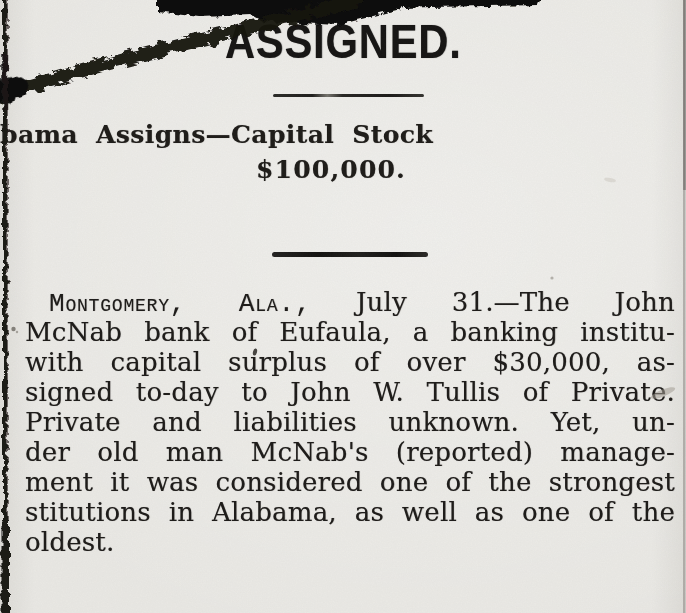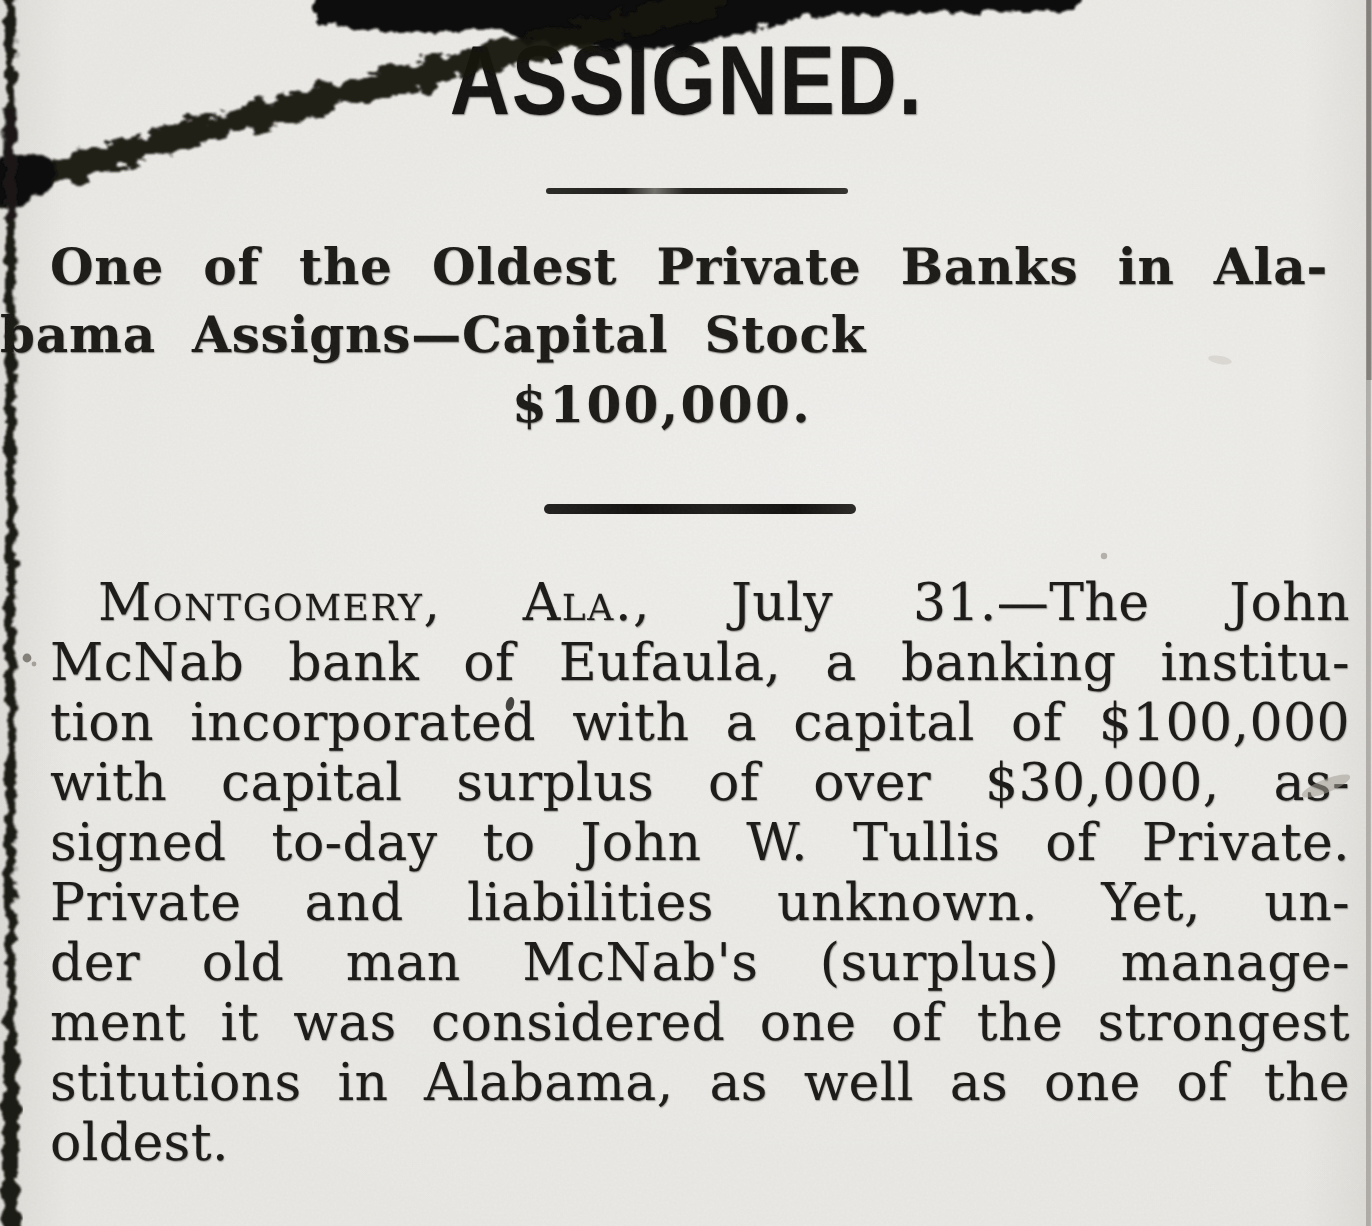--- a/index.html
+++ b/index.html
@@ -41,51 +41,49 @@
   .deck-l3 { height:32px; line-height:27px; text-align:center; letter-spacing:1.2px; transform:translateX(-12px); }
   
   .body-text {
     position:absolute; top:287px; left:25px; width:650px; z-index:2;
     font-size:26px; line-height:30px; letter-spacing:0.2px; color:#1c1a18;
     text-shadow:0.3px 0.3px 0.7px rgba(25,23,20,0.45);
   }
   .bline { height:30px; text-align:justify; text-align-last:justify; }
   .bline.last { text-align-last:left; }
   .indent { display:inline-block; width:24px; }
-  .sc { font-variant:small-caps; letter-spacing:0.8px; }
+  .sc { font-variant:small-caps; letter-spacing:0.8px;font-family:Liberation Mono, monospace; }
   
   .artifacts { position:absolute; left:0; top:0; z-index:6; pointer-events:none; }
 </style>
 </head>
 <body>
 
 <div class="page">
 
   <div class="headline">
     <span class="hl">ASSIGNED.</span>
   </div>
 
   <div class="rule1"></div>
 
   <div class="deck">
-    <div class="deck-l1">One of the Oldest Private Banks in Ala-</div>
     <div class="deck-l2">bama Assigns—Capital Stock</div>
     <div class="deck-l3">$100,000.</div>
   </div>
 
   <div class="rule2"></div>
 
   <div class="body-text">
     <div class="bline"><span class="indent"></span><span class="sc">Montgomery, Ala.,</span><span> July 31.—The John</span></div>
     <div class="bline">McNab bank of Eufaula, a banking institu-</div>
-    <div class="bline">tion incorporated with a capital of $100,000</div>
     <div class="bline">with capital surplus of over $30,000, as-</div>
     <div class="bline">signed to-day to John W. Tullis of Private.</div>
     <div class="bline">Private and liabilities unknown. Yet, un-</div>
-    <div class="bline">der old man McNab's (surplus) manage-</div>
+    <div class="bline">der old man McNab's (reported) manage-</div>
     <div class="bline">ment it was considered one of the strongest</div>
     <div class="bline">stitutions in Alabama, as well as one of the</div>
     <div class="bline last">oldest.</div>
   </div>
 
   <svg class="artifacts" width="686" height="613" viewBox="0 0 686 613">
     <defs>
       <filter id="rough" x="-30%" y="-30%" width="160%" height="160%">
         <feTurbulence type="fractalNoise" baseFrequency="0.12 0.14" numOctaves="3" seed="7" result="n"></feTurbulence>
         <feDisplacementMap in="SourceGraphic" in2="n" scale="7"></feDisplacementMap>

